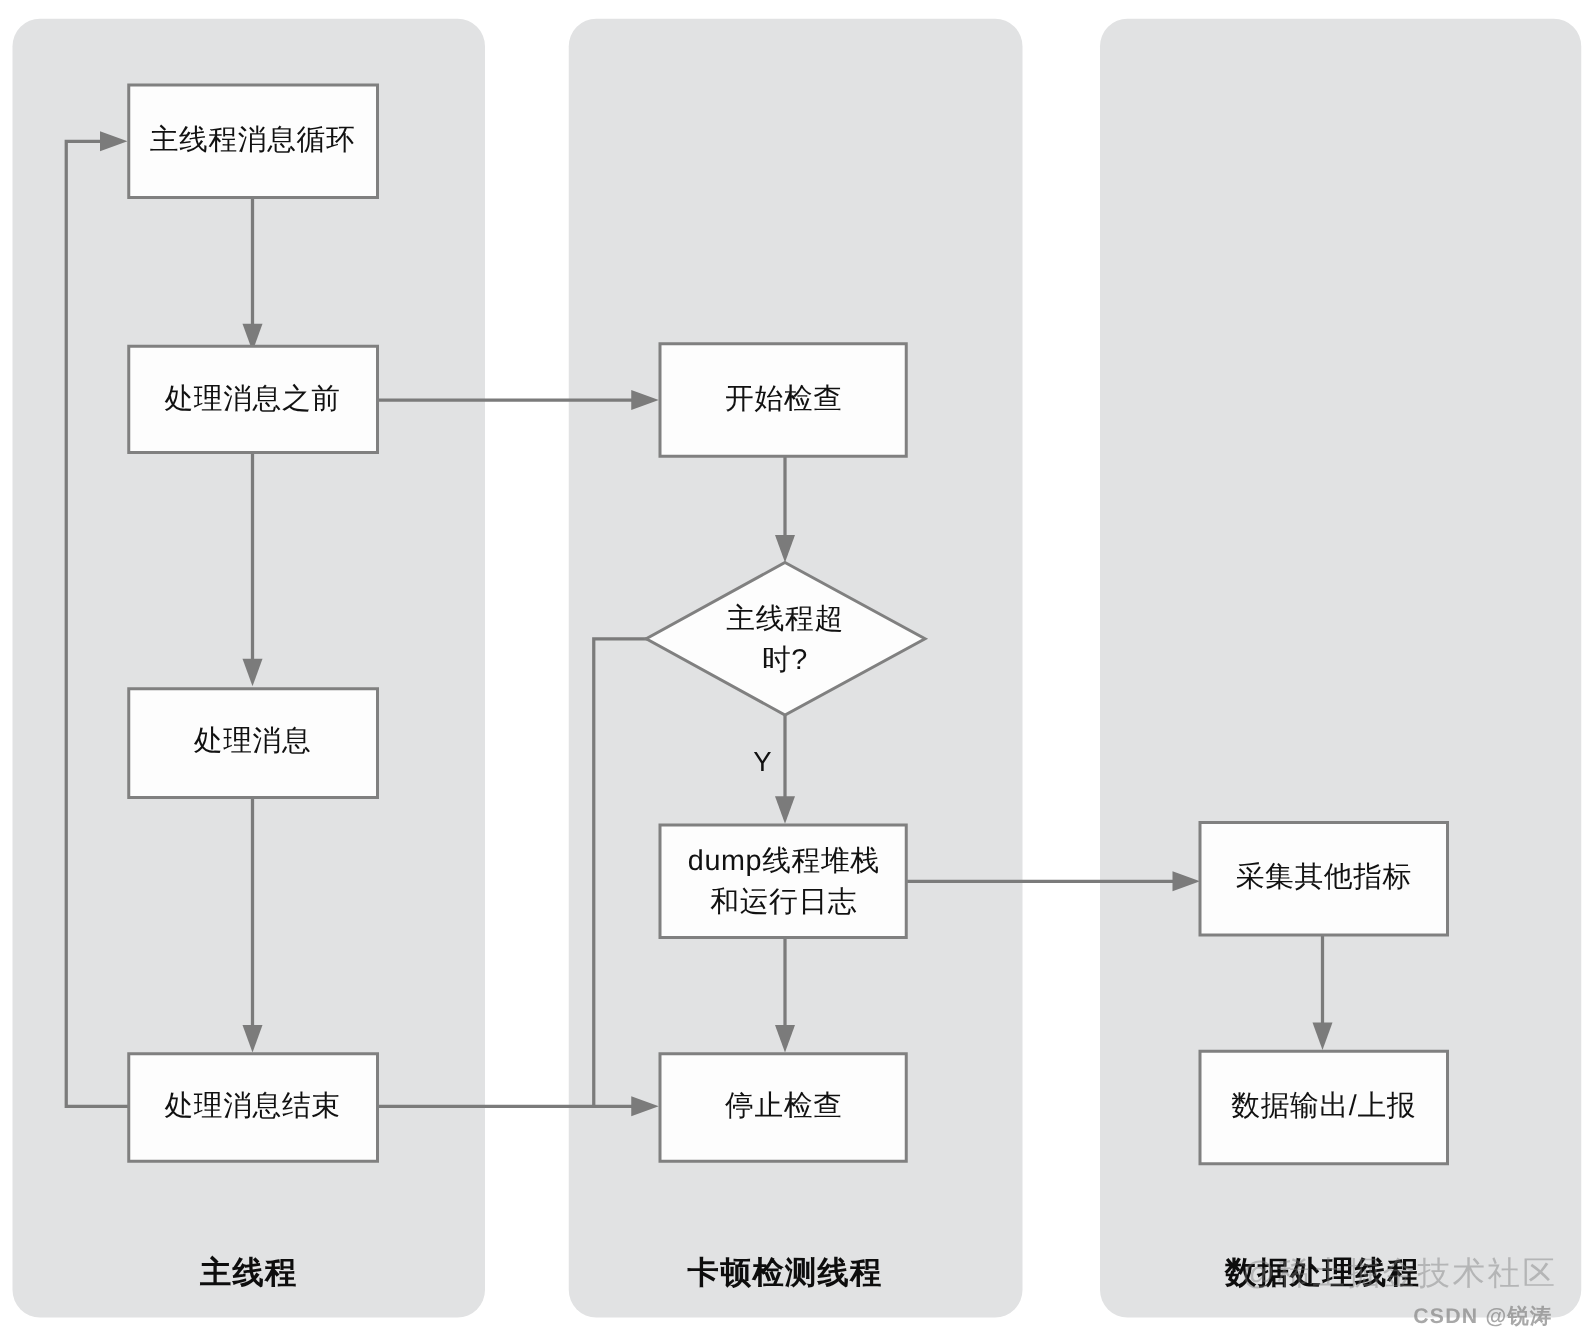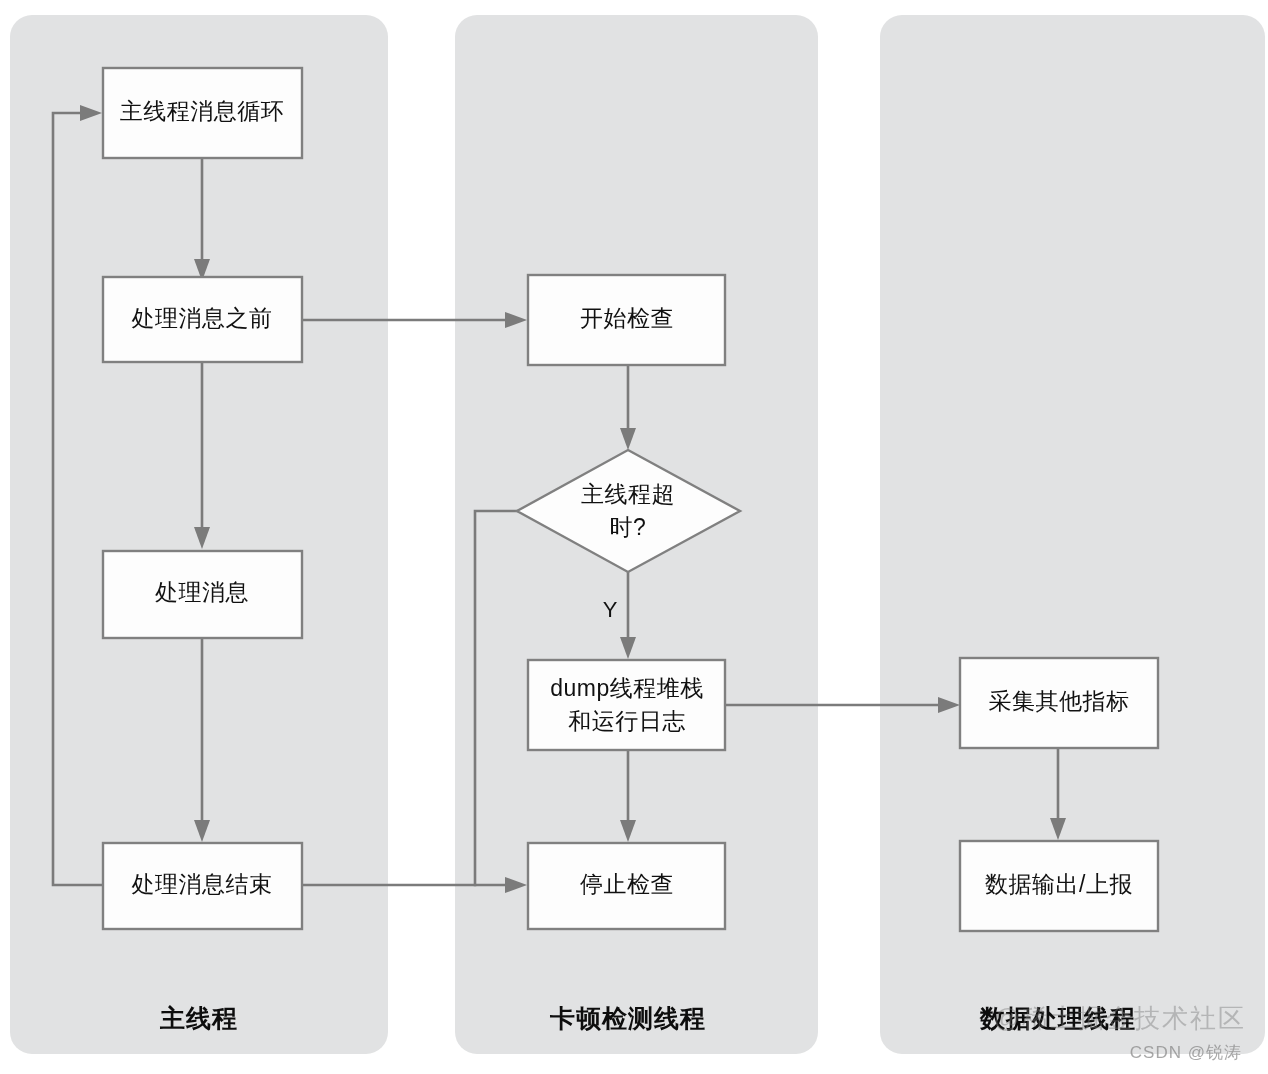--- a/index.html
+++ b/index.html
@@ -88,20 +88,21 @@
   }
   .wm-sub {
     position: absolute;
     right: 26px;
     bottom: 10px;
     font-size: 17px;
     color: rgba(135,135,135,0.72);
     letter-spacing: 1px;
     white-space: nowrap;
     user-select: none;
+    font-weight: bold;
   }
 </style>
 </head>
 <body>
 
 <div id="canvas">
 
   <svg class="diagram" viewBox="0 0 1268 1074">
 
     <g>

